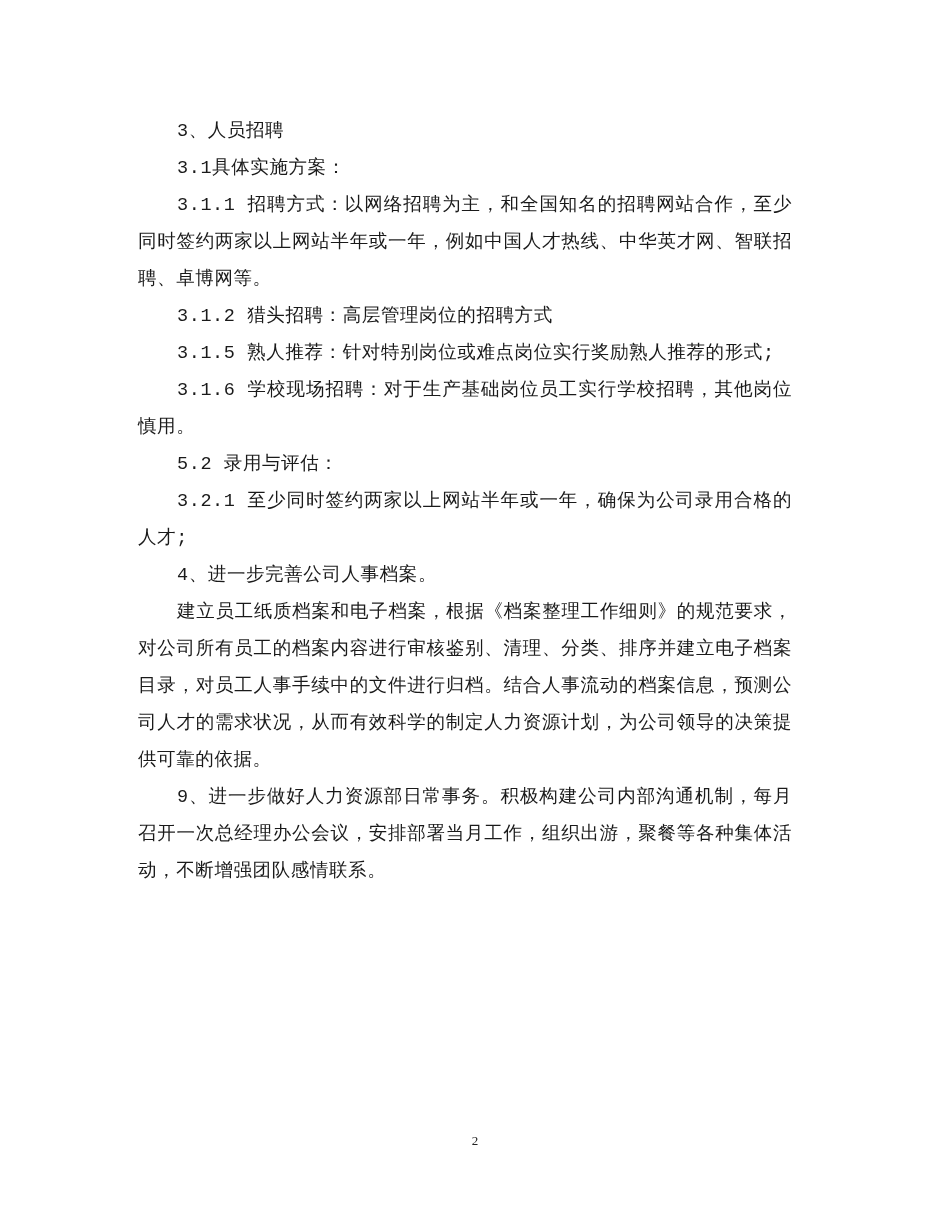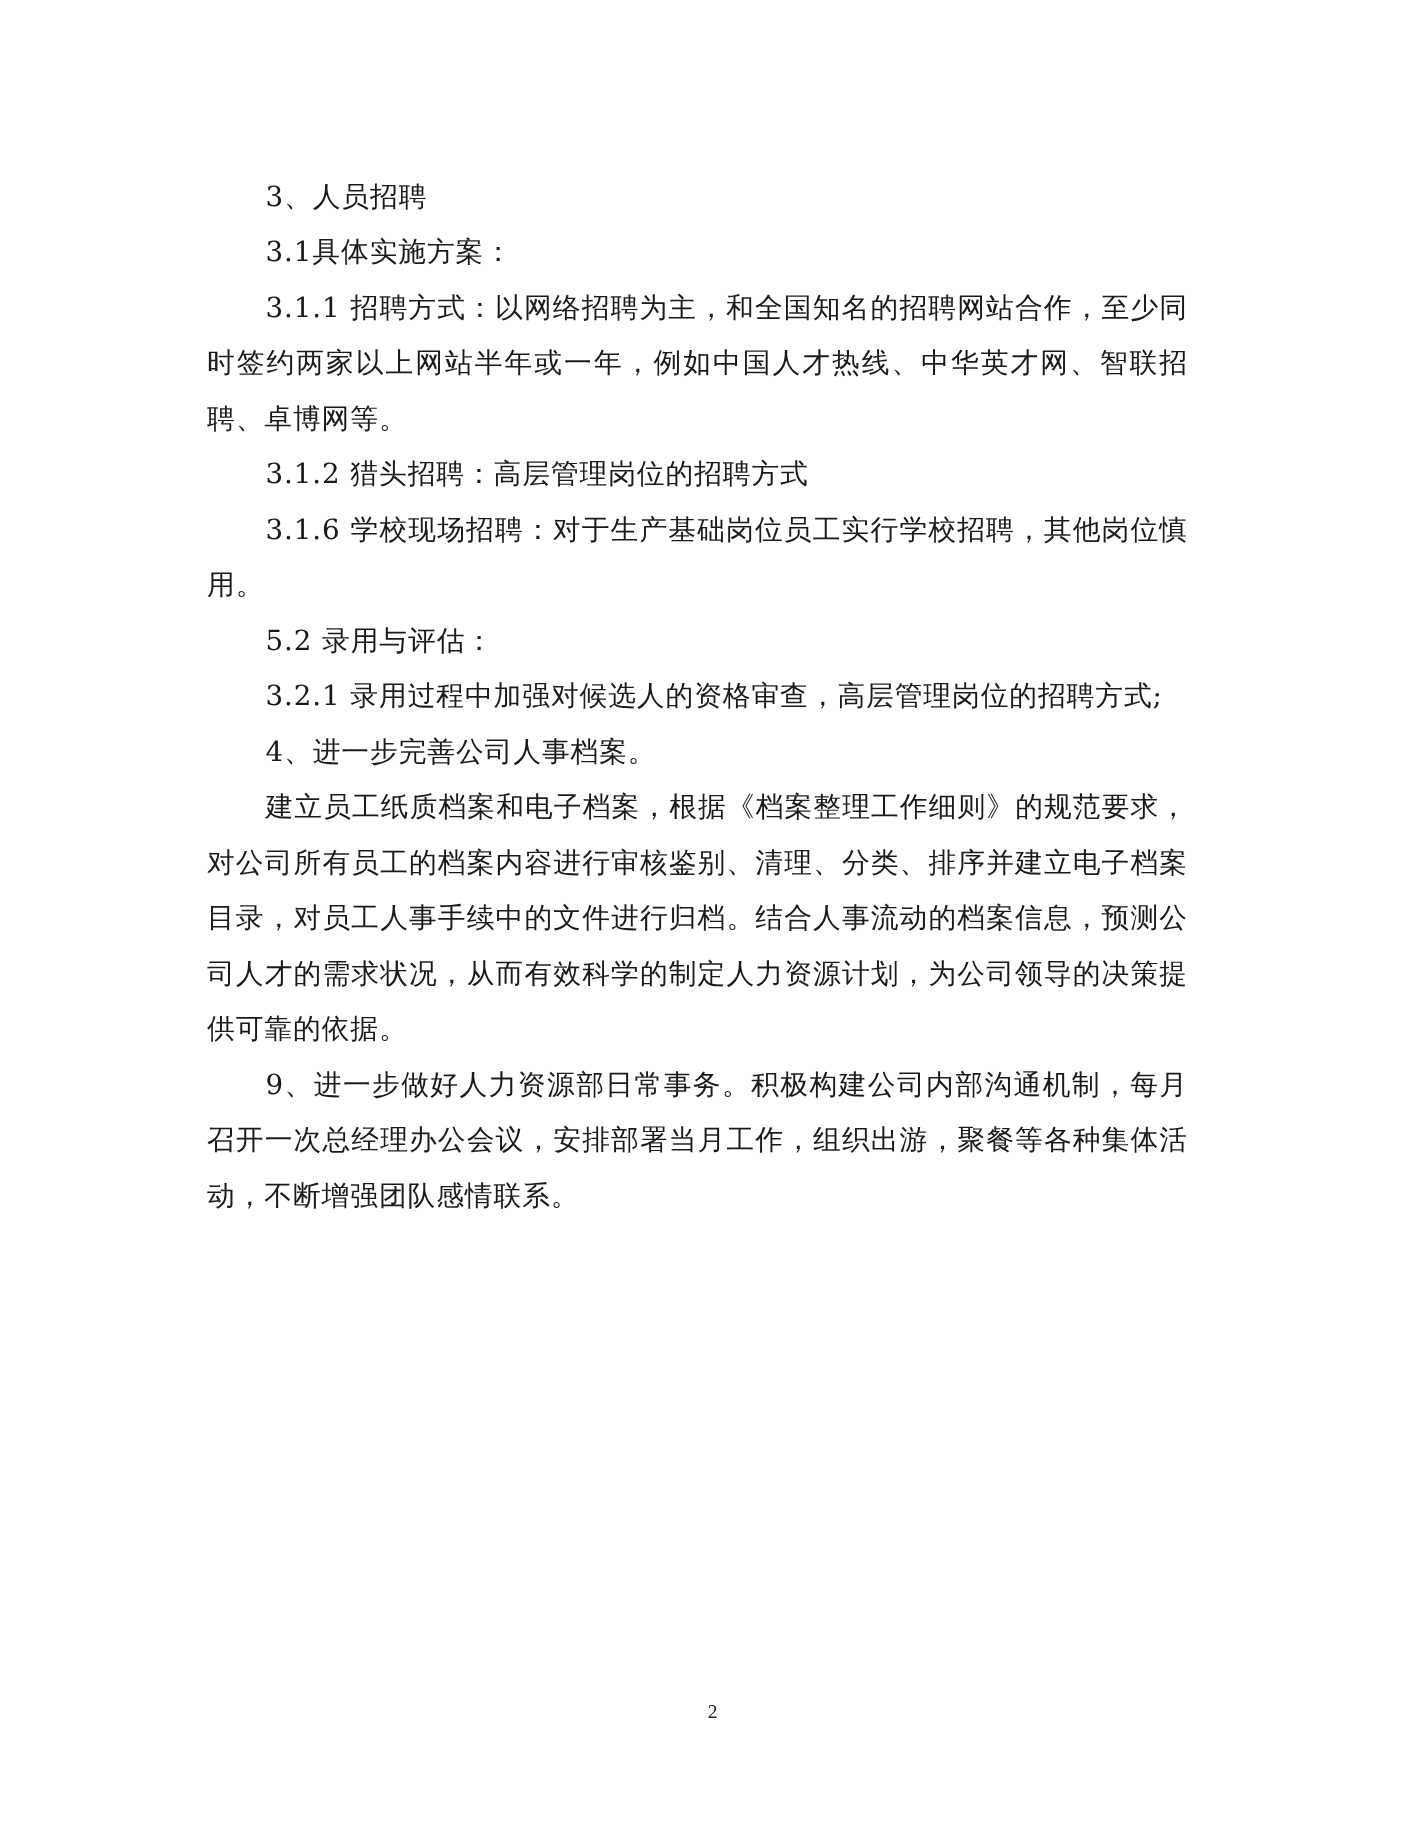--- a/index.html
+++ b/index.html
@@ -1,33 +1,34 @@
 <!DOCTYPE html>
 <html><head>
 <meta charset="utf-8">
 <style>
   html, body { margin: 0; padding: 0; background: #ffffff; }
   body { width: 950px; height: 1230px; position: relative; overflow: hidden;
          font-family: "DejaVu Serif", "Liberation Serif", serif; color: #1a1a1a; }
   .page { position: absolute; left: 138px; top: 113px; width: 654px; }
   .p { font-size: 18.5px; line-height: 37px; margin: 0; text-align: justify;
        text-justify: inter-ideograph; letter-spacing: 0.6px; }
-  .indent { text-indent: 39px; }
+  .indent { text-indent: 39px; font-family: Liberation Mono, monospace; }
   .pagenum { position: absolute; top: 1133px; left: 0; width: 950px; text-align: center;
              font-size: 13px; font-family: "Liberation Serif", serif; color: #222; }
 </style>
 </head>
 <body>
 
 <div class="page">
   <p class="p indent">3、人员招聘</p>
   <p class="p indent">3.1具体实施方案：</p>
   <p class="p indent">3.1.1 招聘方式：以网络招聘为主，和全国知名的招聘网站合作，至少同时签约两家以上网站半年或一年，例如中国人才热线、中华英才网、智联招聘、卓博网等。</p>
   <p class="p indent">3.1.2 猎头招聘：高层管理岗位的招聘方式</p>
+  <p class="p indent">3.1.5 熟人推荐：针对特别岗位或难点岗位实行奖励熟人推荐的形式;</p>
   <p class="p indent">3.1.6 学校现场招聘：对于生产基础岗位员工实行学校招聘，其他岗位慎用。</p>
   <p class="p indent">5.2 录用与评估：</p>
-  <p class="p indent">3.2.1 录用过程中加强对候选人的资格审查，高层管理岗位的招聘方式;</p>
+  <p class="p indent">3.2.1 至少同时签约两家以上网站半年或一年，确保为公司录用合格的人才;</p>
   <p class="p indent">4、进一步完善公司人事档案。</p>
   <p class="p indent">建立员工纸质档案和电子档案，根据《档案整理工作细则》的规范要求，对公司所有员工的档案内容进行审核鉴别、清理、分类、排序并建立电子档案目录，对员工人事手续中的文件进行归档。结合人事流动的档案信息，预测公司人才的需求状况，从而有效科学的制定人力资源计划，为公司领导的决策提供可靠的依据。</p>
   <p class="p indent">9、进一步做好人力资源部日常事务。积极构建公司内部沟通机制，每月召开一次总经理办公会议，安排部署当月工作，组织出游，聚餐等各种集体活动，不断增强团队感情联系。</p>
 </div>
 
 <div class="pagenum">2</div>
 
 </body></html>

